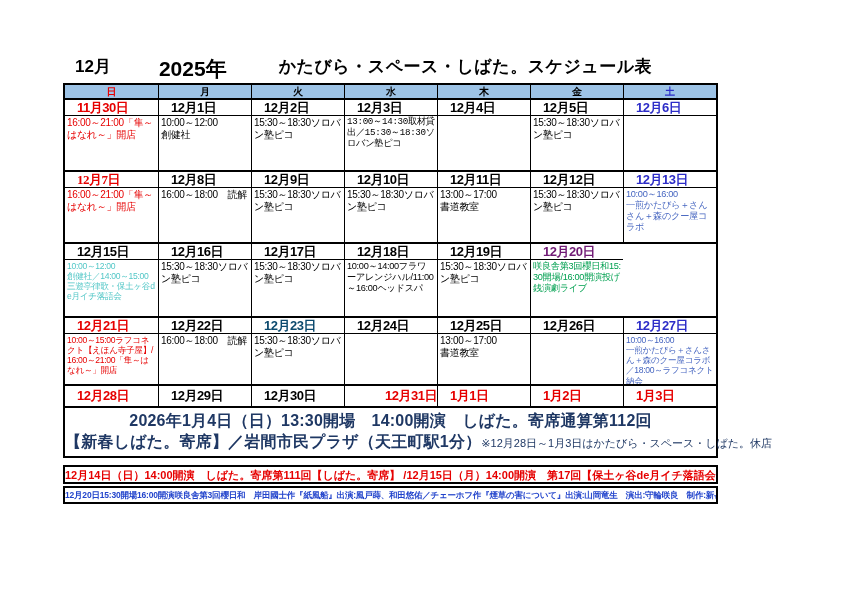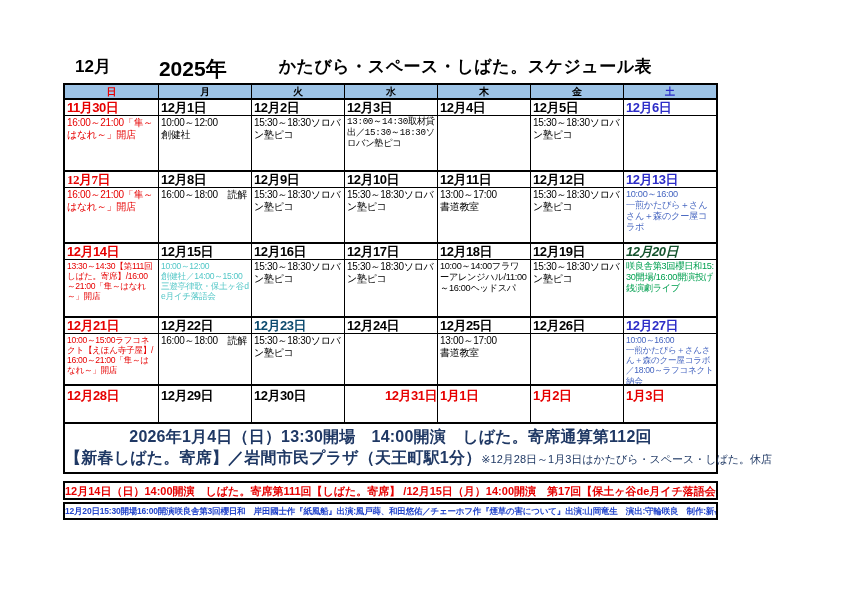--- a/index.html
+++ b/index.html
@@ -22,32 +22,32 @@
   .weekday-cell{
     height:13px;line-height:13px;text-align:center;font-size:10px;font-weight:700;
     border-left:1.5px solid #000;box-sizing:border-box;overflow:hidden;
   }
   .weekday-cell:first-child{border-left:none;}
 
   .week-row{display:grid;grid-template-columns:repeat(7,1fr);border-top:2px solid #000;}
   .day-cell{border-left:1.5px solid #000;box-sizing:border-box;overflow:hidden;background:#fff;}
   .day-cell:first-child{border-left:none;}
   .day-date{
-    height:15px;line-height:15px;font-size:13px;font-weight:700;padding-left:2px;
+    height:15px;line-height:15px;font-size:13px;font-weight:700;padding-left:12px;
     border-bottom:1px solid #000;white-space:nowrap;overflow:hidden;letter-spacing:-0.5px;
   }
   .day-events{
     white-space:pre-line;line-height:1.18;padding:1px 2px 0 2px;overflow:hidden;
     font-size:10px;letter-spacing:-0.3px;word-break:break-all;
   }
   .w0 .day-events{height:53px;}
   .w1 .day-events{height:53px;}
   .w2 .day-events{height:55px;}
   .w3 .day-events{height:49px;}
-  .dates-only .day-date{border-bottom:none;height:36px;line-height:20px;}
+  .dates-only .day-date{border-bottom:none;height:20px;line-height:20px;}
 
   
   .ann-box{box-sizing:border-box;width:655px;background:#fff;}
   .ann-main{
     border:2px solid #000;border-top:none;height:50px;color:#1F3864;font-weight:700;
     display:flex;flex-direction:column;justify-content:center;text-align:center;
   }
   .ann-main-line1{font-size:16px;line-height:20px;letter-spacing:0.2px;}
   .ann-main-line2{font-size:16px;line-height:22px;letter-spacing:0.2px;white-space:nowrap;}
   .ann-main-note{font-size:11px;font-weight:400;letter-spacing:0;}
@@ -140,24 +140,20 @@
             <div class="day-events" style="color: rgb(0, 0, 0); font-size: 10px;">15:30～18:30ソロバン塾ピコ</div>
           </div>
           <div class="day-cell">
             <div class="day-date" style="color: rgb(45, 45, 200);">12月13日</div>
             <div class="day-events" style="color: rgb(69, 101, 192); font-size: 9.2px;">10:00～16:00
 一煎かたびら＋さんさん＋森のクー屋コラボ</div>
           </div>
         </div>
         <div class="week-row w2">
           <div class="day-cell">
-            <div class="day-date" style="color: rgb(230, 0, 0);">12月14日</div>
-            <div class="day-events" style="color: rgb(230, 0, 0); font-size: 8.6px;">13:30～14:30【第111回しばた。寄席】/16:00～21:00「隼～はなれ～」開店</div>
-          </div>
-          <div class="day-cell">
             <div class="day-date" style="color: rgb(0, 0, 0);">12月15日</div>
             <div class="day-events" style="color: rgb(83, 199, 199); font-size: 8.6px;">10:00～12:00
 創健社／14:00～15:00三遊亭律歌・保土ヶ谷de月イチ落語会</div>
           </div>
           <div class="day-cell">
             <div class="day-date" style="color: rgb(0, 0, 0);">12月16日</div>
             <div class="day-events" style="color: rgb(0, 0, 0); font-size: 10px;">15:30～18:30ソロバン塾ピコ</div>
           </div>
           <div class="day-cell">
             <div class="day-date" style="color: rgb(0, 0, 0);">12月17日</div>
@@ -165,21 +161,21 @@
           </div>
           <div class="day-cell">
             <div class="day-date" style="color: rgb(0, 0, 0);">12月18日</div>
             <div class="day-events" style="color: rgb(0, 0, 0); font-size: 9.2px;">10:00～14:00フラワーアレンジハル/11:00～16:00ヘッドスパ</div>
           </div>
           <div class="day-cell">
             <div class="day-date" style="color: rgb(0, 0, 0);">12月19日</div>
             <div class="day-events" style="color: rgb(0, 0, 0); font-size: 10px;">15:30～18:30ソロバン塾ピコ</div>
           </div>
           <div class="day-cell">
-            <div class="day-date" style="color: #14532d; font-style: italic;">12月20日</div>
+            <div class="day-date" style="color: #701a75;">12月20日</div>
             <div class="day-events" style="color: rgb(0, 160, 80); text-align: left; font-size: 9.2px;">咲良舎第3回櫻日和15:30開場/16:00開演投げ銭演劇ライブ</div>
           </div>
         </div>
         <div class="week-row w3">
           <div class="day-cell">
             <div class="day-date" style="color: rgb(230, 0, 0);">12月21日</div>
             <div class="day-events" style="color: rgb(230, 0, 0); font-size: 8.6px;">10:00～15:00ラフコネクト【えほん寺子屋】/16:00～21:00「隼～はなれ～」開店</div>
           </div>
           <div class="day-cell">
             <div class="day-date" style="color: rgb(0, 0, 0);">12月22日</div>

